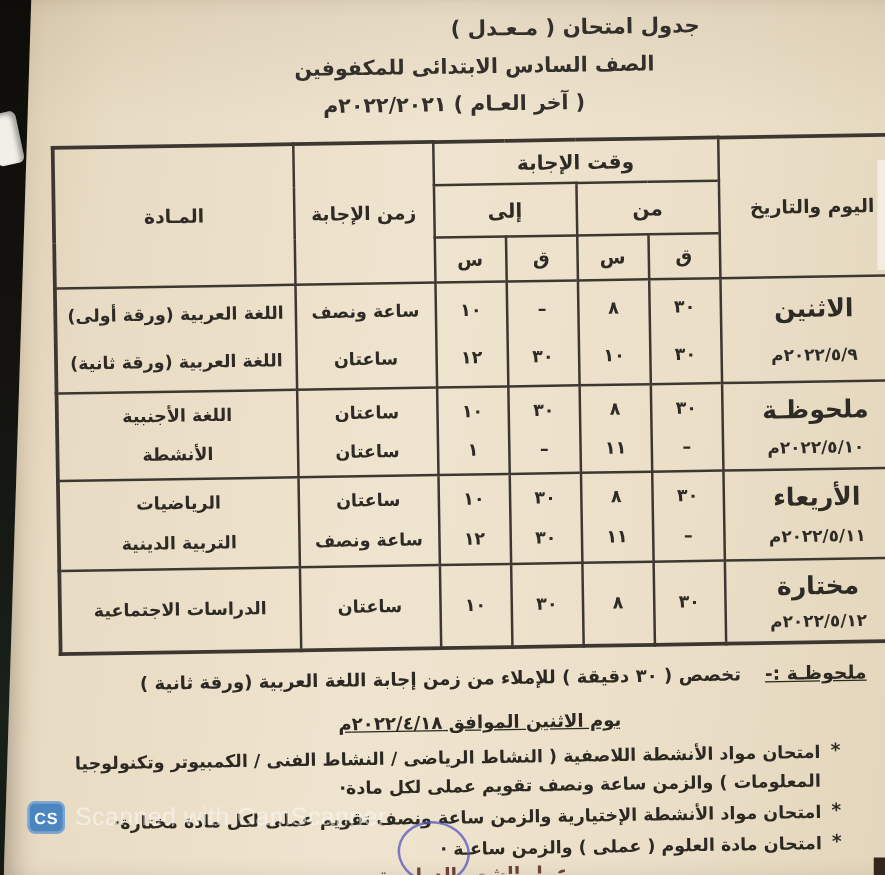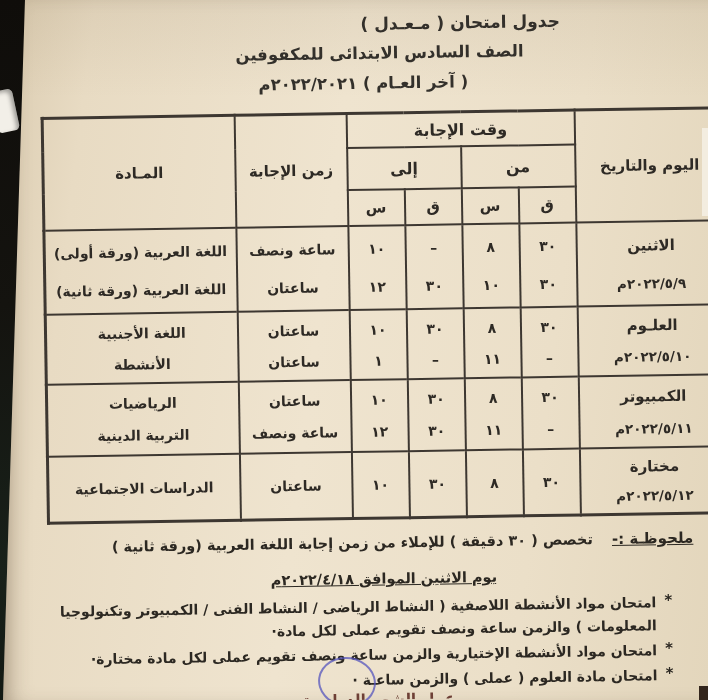--- a/index.html
+++ b/index.html
@@ -41,21 +41,21 @@
   td.c-day{font-size:15px;}
   td.c-dur,td.c-subj{font-size:15px;}
   .r td{font-size:14px;}
   .stack{display:flex;flex-direction:column;justify-content:space-around;align-items:center;}
   .r-mon .stack{height:76px;}
   .r-tue .stack{height:62px;}
   .r-wed .stack{height:64px;}
   .r-thu .stack{height:58px;}
   .r-mon td{height:82px;} .r-tue td{height:68px;} .r-wed td{height:70px;} .r-thu td{height:64px;}
   .subj-cell{font-size:13px;}
-  .day-name{font-size:15px;} .day-date{font-size:13.5px;letter-spacing:.3px;}
+  .day-name{font-size:20px;} .day-date{font-size:13.5px;letter-spacing:.3px;}
   .dur-cell{font-size:13.5px;}
 
   .note-line{position:absolute;top:534px;right:18px;direction:rtl;font-size:14.5px;font-weight:700;
     color:#2c2822;white-space:nowrap;}
   .note-label{text-decoration:underline;margin-left:14px;font-size:15px;}
   .date-line{position:absolute;top:571px;left:230px;width:300px;text-align:center;direction:rtl;
     font-size:14.5px;font-weight:700;text-decoration:underline;color:#2c2822;white-space:nowrap;}
   .bullets{position:absolute;top:596px;right:40px;width:628px;direction:rtl;color:#2c2822;}
   .bullet{position:relative;padding-right:16px;font-size:14px;font-weight:700;line-height:23px;
     margin-bottom:2px;text-align:right;}
@@ -157,21 +157,21 @@
               <div class="stack">
           <span>اللغة العربية (ورقة أولى)</span>
           <span>اللغة العربية (ورقة ثانية)</span>
         </div>
             </td>
       </tr>
 
       <tr class="r r-tue">
         <td>
               <div class="stack">
-          <span class="day-name">العلـوم</span>
+          <span class="day-name">ملحوظـة</span>
           <span class="day-date">٢٠٢٢/٥/١٠م</span>
         </div>
             </td>
         <td>
               <div class="stack">
           <span>٣٠</span>
           <span>–</span>
         </div>
             </td>
         <td>
@@ -202,21 +202,21 @@
               <div class="stack">
           <span>اللغة الأجنبية</span>
           <span>الأنشطة</span>
         </div>
             </td>
       </tr>
 
       <tr class="r r-wed">
         <td>
               <div class="stack">
-          <span class="day-name">الكمبيوتر</span>
+          <span class="day-name">الأريعاء</span>
           <span class="day-date">٢٠٢٢/٥/١١م</span>
         </div>
             </td>
         <td>
               <div class="stack">
           <span>٣٠</span>
           <span>–</span>
         </div>
             </td>
         <td>
@@ -289,13 +289,17 @@
         <span>امتحان مادة العلوم ( عملى ) والزمن ساعـة ·</span>
       </div>
     </div>
 
     <div class="cut-line">عمل الشهر الدراسية</div>
   </div>
 
   <div class="pen-circle"></div>
   <div class="corner-dark"></div>
 
+  <div class="watermark">
+    <div class="cs-logo">CS</div>
+    <div class="wm-text">Scanned with CamScanner</div>
+  </div>
 </div>
 
 </body></html>

